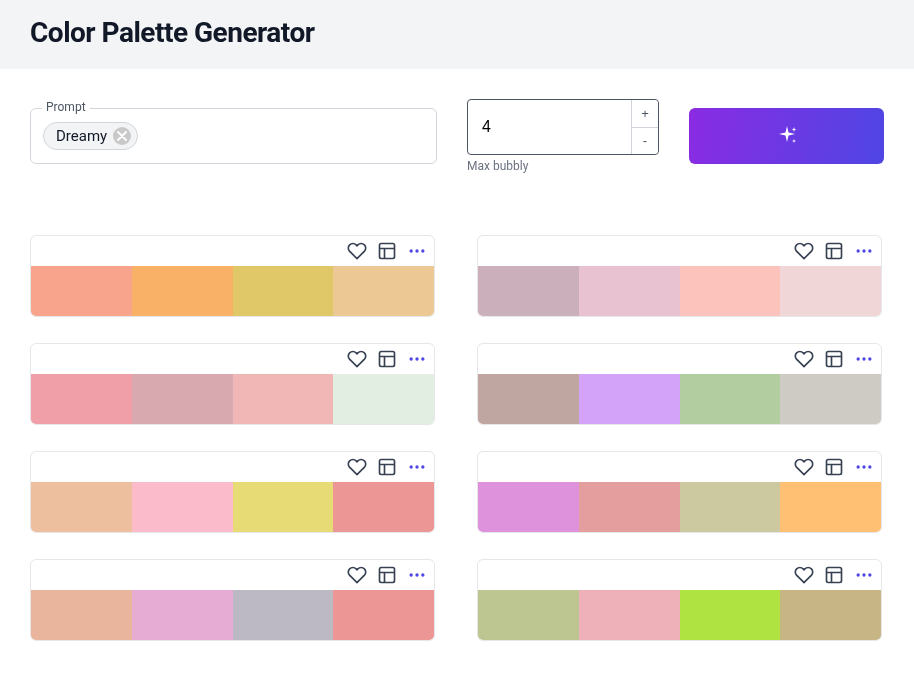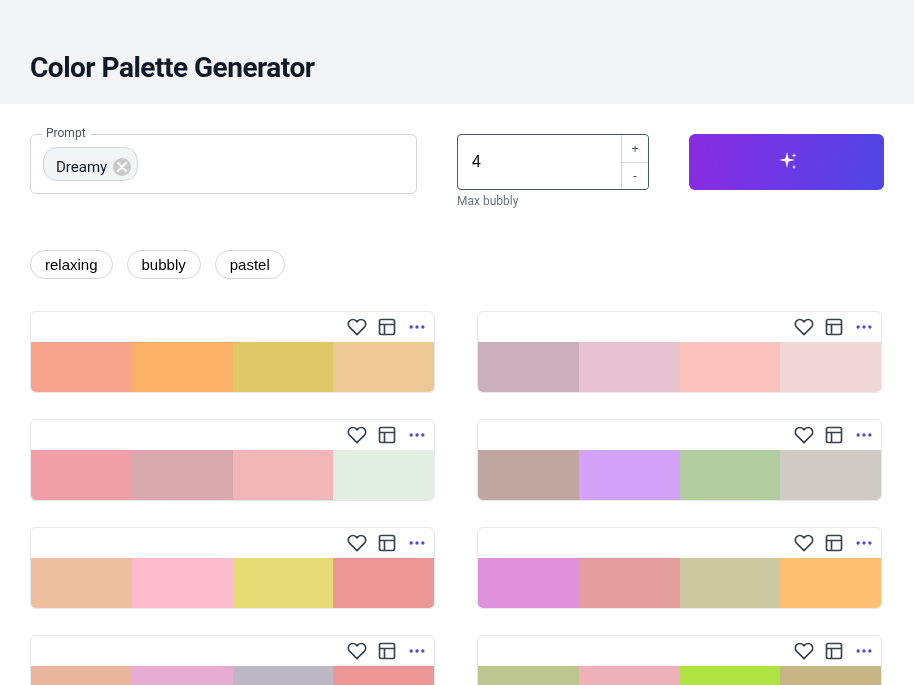--- a/index.html
+++ b/index.html
@@ -1,28 +1,28 @@
 <!DOCTYPE html>
 <html><head>
   <meta charset="utf-8">
   <style>
     * { box-sizing: border-box; margin: 0; padding: 0; }
     body { font-family: -apple-system, BlinkMacSystemFont, 'Segoe UI', Roboto, sans-serif; background: #fff; color: #111827; }
 
     .header { background: #f3f4f6; padding: 16px 30px 20px; }
-    .header h1 { font-size: 28px; font-weight: 700; letter-spacing: -0.5px; margin-top: 35px; }
+    .header h1 { font-size: 28px; font-weight: 700; letter-spacing: -0.5px; }
 
     .content { padding: 30px; }
 
-    .controls { display: flex; gap: 40px; align-items: flex-start; margin-bottom: 42px; }
+    .controls { display: flex; gap: 30px; align-items: center; margin-bottom: 30px; }
 
     .prompt-wrap { flex: 1; max-width: 415px; position: relative; }
     .prompt-label { position: absolute; top: -8px; left: 12px; background: #fff; padding: 0 4px; font-size: 12px; color: #4b5563; }
     .prompt-box { border: 1px solid #d1d5db; border-radius: 6px; padding: 12px; min-height: 56px; display: flex; align-items: center; }
-    .tag { display: inline-flex; align-items: center; gap: 6px; background: #f3f4f6; border: 1px solid #d1d5db; border-radius: 14px; padding: 10px 6px 4px 12px; font-size: 15px; }
+    .tag { display: inline-flex; align-items: center; gap: 6px; background: #f3f4f6; border: 1px solid #d1d5db; border-radius: 14px; padding: 4px 6px 4px 12px; font-size: 15px; }
     .tag-remove { width: 18px; height: 18px; border-radius: 50%; background: #c9c9c9; display: flex; align-items: center; justify-content: center; cursor: pointer; }
     .tag-remove svg { width: 10px; height: 10px; }
 
     .maxcolors-wrap { display: flex; flex-direction: column; gap: 4px; }
     .maxcolors { display: flex; border: 1px solid #4b5563; border-radius: 4px; height: 56px; width: 192px; }
     .maxcolors-input { border: none; padding: 0 14px; font-size: 16px; outline: none; width: 100%; background: transparent; }
     .stepper { display: flex; flex-direction: column; border-left: 1px solid #d1d5db; }
     .stepper button { width: 26px; flex: 1; border: none; background: #fff; cursor: pointer; font-size: 13px; color: #4b5563; line-height: 1; }
     .stepper button:first-child { border-bottom: 1px solid #d1d5db; border-top-right-radius: 4px; }
     .stepper button:last-child { border-bottom-right-radius: 4px; }
@@ -84,25 +84,20 @@
       <svg viewBox="0 0 24 24">
         <path d="M12 2 L13.5 8.5 L20 10 L13.5 11.5 L12 18 L10.5 11.5 L4 10 L10.5 8.5 Z"></path>
         <path d="M19 3 L19.6 5 L21.5 5.5 L19.6 6 L19 8 L18.4 6 L16.5 5.5 L18.4 5 Z"></path>
         <path d="M19 15 L19.5 16.5 L21 17 L19.5 17.5 L19 19 L18.5 17.5 L17 17 L18.5 16.5 Z"></path>
       </svg>
     </button>
 
   </div>
 
   <div class="suggest-row">
-    <div class="suggest-pills">
-      <button class="pill">relaxing</button>
-      <button class="pill">bubbly</button>
-      <button class="pill">pastel</button>
-    </div>
   </div>
 
   <div class="palette-grid" id="palette-grid">
       <div class="palette-card">
         <div class="palette-header">
           <span class="icon-btn">
             <svg viewBox="0 0 24 24" fill="none" stroke="currentColor" stroke-width="2">
               <path d="M20.84 4.61a5.5 5.5 0 0 0-7.78 0L12 5.67l-1.06-1.06a5.5 5.5 0 0 0-7.78 7.78l1.06 1.06L12 21.23l7.78-7.78 1.06-1.06a5.5 5.5 0 0 0 0-7.78z"></path>
             </svg>
           </span>

